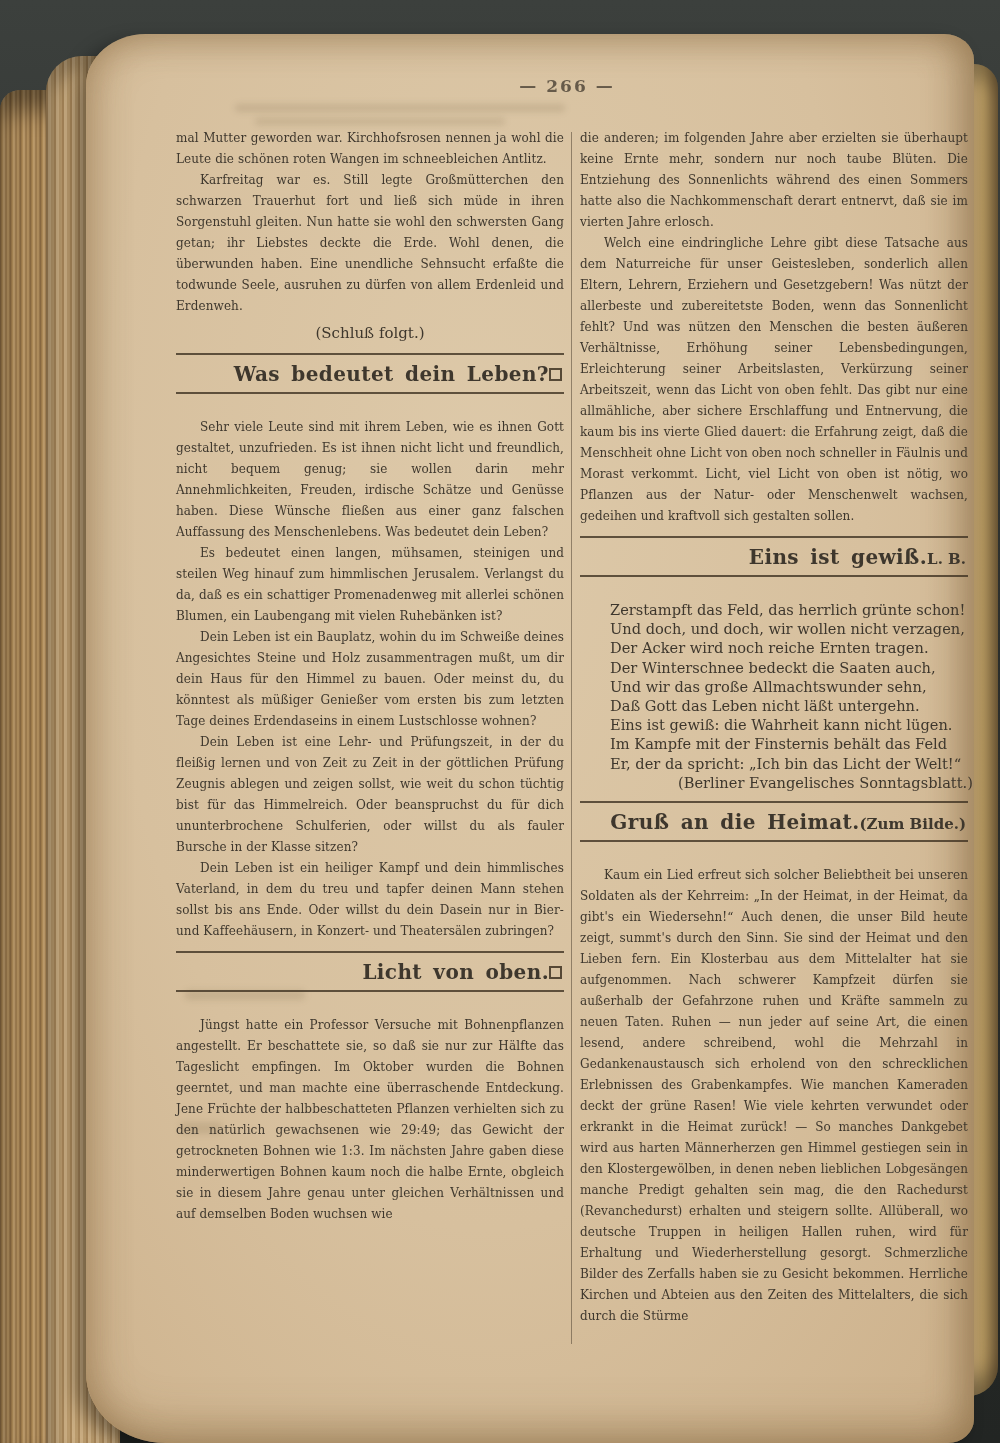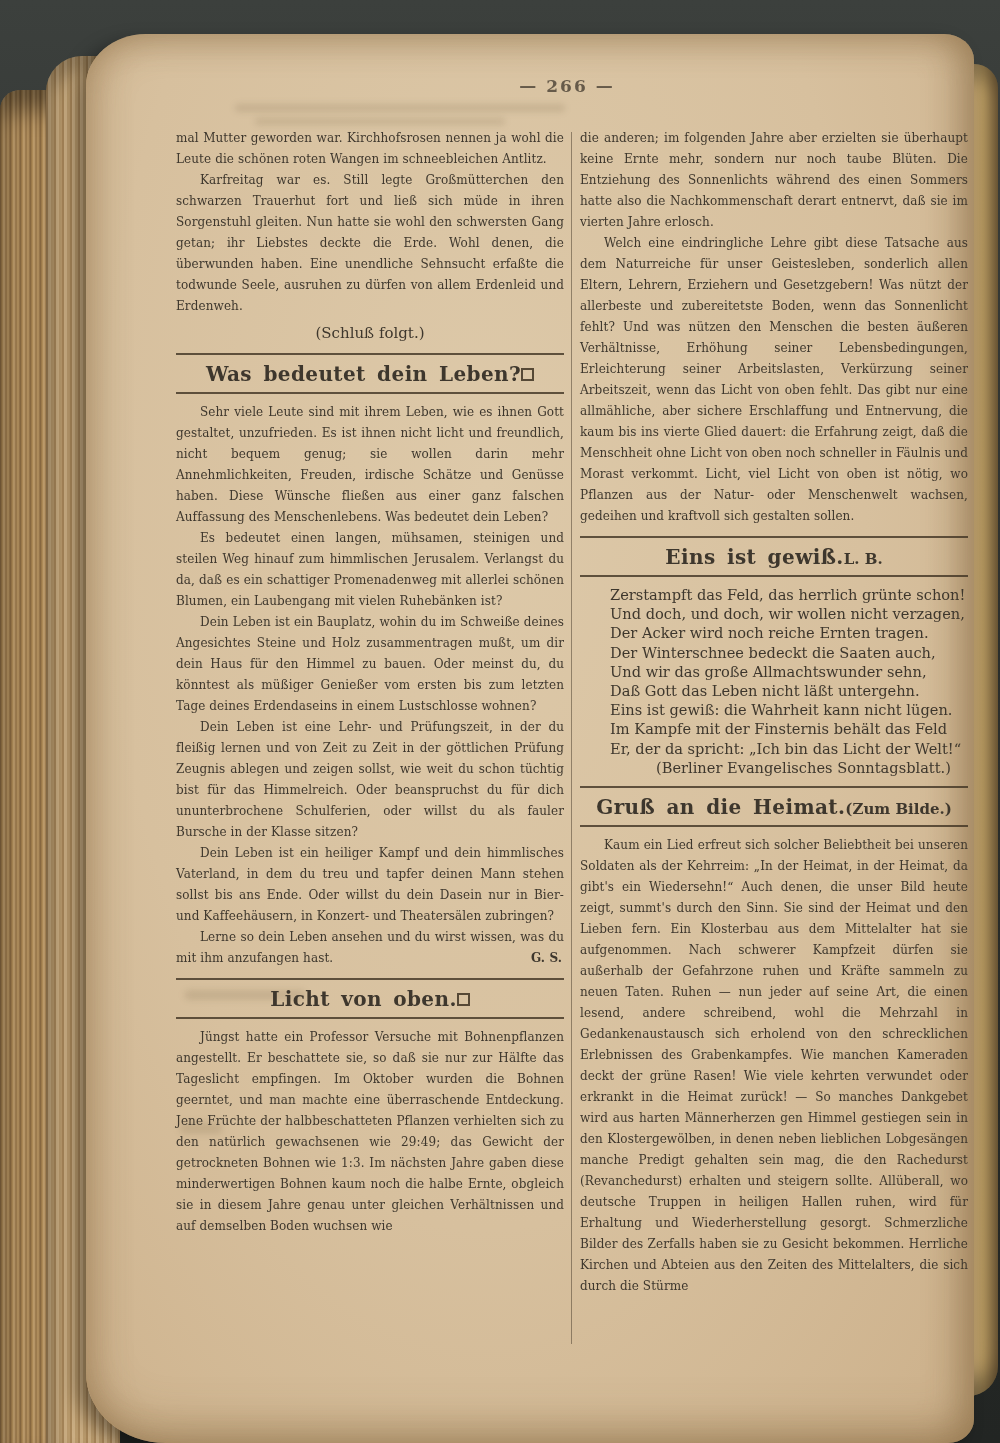--- a/index.html
+++ b/index.html
@@ -47,33 +47,33 @@
   }
   .content { position:absolute; left:176px; top:128px; width:792px; display:flex; gap:16px; color:#3e372d; }
   .col { width:388px; }
   .divider { position:absolute; left:571px; top:132px; height:1212px; width:1px; background:rgba(70,58,42,.5); }
 
   .para { margin:0; text-align:justify; font-size:12px; line-height:21px; text-indent:24px; letter-spacing:.1px; }
   .para.cont { text-indent:0; }
   .center-note { text-align:center; margin:7px 0 10px; font-size:15px; line-height:19px; }
 
   .sect {
-    margin-top:9px; margin-bottom:8px;
+    margin-top:9px; margin-bottom:23px;
     border-top:2px solid rgba(62,50,34,.8);
     border-bottom:2px solid rgba(62,50,34,.8);
     padding:7px 2px 6px;
-    display:flex; justify-content:center; align-items:baseline;
+    display:flex; justify-content:flex-end; align-items:baseline;
   }
   .sect-title { font-weight:bold; font-size:20px; letter-spacing:.4px; word-spacing:4px; }
   .sq { width:9px; height:9px; border:2px solid rgba(62,50,34,.85); display:inline-block; align-self:center; }
   .byline { font-weight:bold; font-size:15px; }
 
   .poem { margin:3px 0 4px 30px; font-size:14.6px; line-height:19.2px; }
   .poem div { white-space:nowrap; }
-  .poem-src { margin-left:46px; }
+  .poem-src { margin-left:68px; }
 
   .sig-wrap { position:relative; }
   .sig { position:absolute; right:2px; bottom:0; font-weight:bold; text-indent:0; }
 
   .smudge { position:absolute; background:rgba(105,85,55,.16); filter:blur(3px); border-radius:4px; }
 </style>
 </head>
 <body>
 
 <div class="scene">
@@ -101,24 +101,20 @@
 
       <div class="sect">
         <span class="sect-title">Was bedeutet dein Leben?</span>
         <span class="sq"></span>
       </div>
       <p class="para">Sehr viele Leute sind mit ihrem Leben, wie es ihnen Gott gestaltet, unzufrieden. Es ist ihnen nicht licht und freundlich, nicht bequem genug; sie wollen darin mehr Annehmlichkeiten, Freuden, irdische Schätze und Genüsse haben. Diese Wünsche fließen aus einer ganz falschen Auffassung des Menschenlebens. Was bedeutet dein Leben?</p>
       <p class="para">Es bedeutet einen langen, mühsamen, steinigen und steilen Weg hinauf zum himmlischen Jerusalem. Verlangst du da, daß es ein schattiger Promenadenweg mit allerlei schönen Blumen, ein Laubengang mit vielen Ruhebänken ist?</p>
       <p class="para">Dein Leben ist ein Bauplatz, wohin du im Schweiße deines Angesichtes Steine und Holz zusammentragen mußt, um dir dein Haus für den Himmel zu bauen. Oder meinst du, du könntest als müßiger Genießer vom ersten bis zum letzten Tage deines Erdendaseins in einem Lustschlosse wohnen?</p>
       <p class="para">Dein Leben ist eine Lehr- und Prüfungszeit, in der du fleißig lernen und von Zeit zu Zeit in der göttlichen Prüfung Zeugnis ablegen und zeigen sollst, wie weit du schon tüchtig bist für das Himmelreich. Oder beanspruchst du für dich ununterbrochene Schulferien, oder willst du als fauler Bursche in der Klasse sitzen?</p>
       <p class="para">Dein Leben ist ein heiliger Kampf und dein himmlisches Vaterland, in dem du treu und tapfer deinen Mann stehen sollst bis ans Ende. Oder willst du dein Dasein nur in Bier- und Kaffeehäusern, in Konzert- und Theatersälen zubringen?</p>
-      <p class="para sig-wrap">
-        <span>Lerne so dein Leben ansehen und du wirst wissen, was du mit ihm anzufangen hast.</span>
-        <span class="sig">G. S.</span>
-      </p>
 
       <div class="sect">
         <span class="sect-title">Licht von oben.</span>
         <span class="sq"></span>
       </div>
       <p class="para">Jüngst hatte ein Professor Versuche mit Bohnenpflanzen angestellt. Er beschattete sie, so daß sie nur zur Hälfte das Tageslicht empfingen. Im Oktober wurden die Bohnen geerntet, und man machte eine überraschende Entdeckung. Jene Früchte der halbbeschatteten Pflanzen verhielten sich zu den natürlich gewachsenen wie 29:49; das Gewicht der getrockneten Bohnen wie 1:3. Im nächsten Jahre gaben diese minderwertigen Bohnen kaum noch die halbe Ernte, obgleich sie in diesem Jahre genau unter gleichen Verhältnissen und auf demselben Boden wuchsen wie</p>
     </div>
 
     <div class="col">
       <p class="para cont">die anderen; im folgenden Jahre aber erzielten sie überhaupt keine Ernte mehr, sondern nur noch taube Blüten. Die Entziehung des Sonnenlichts während des einen Sommers hatte also die Nachkommenschaft derart entnervt, daß sie im vierten Jahre erlosch.</p>

